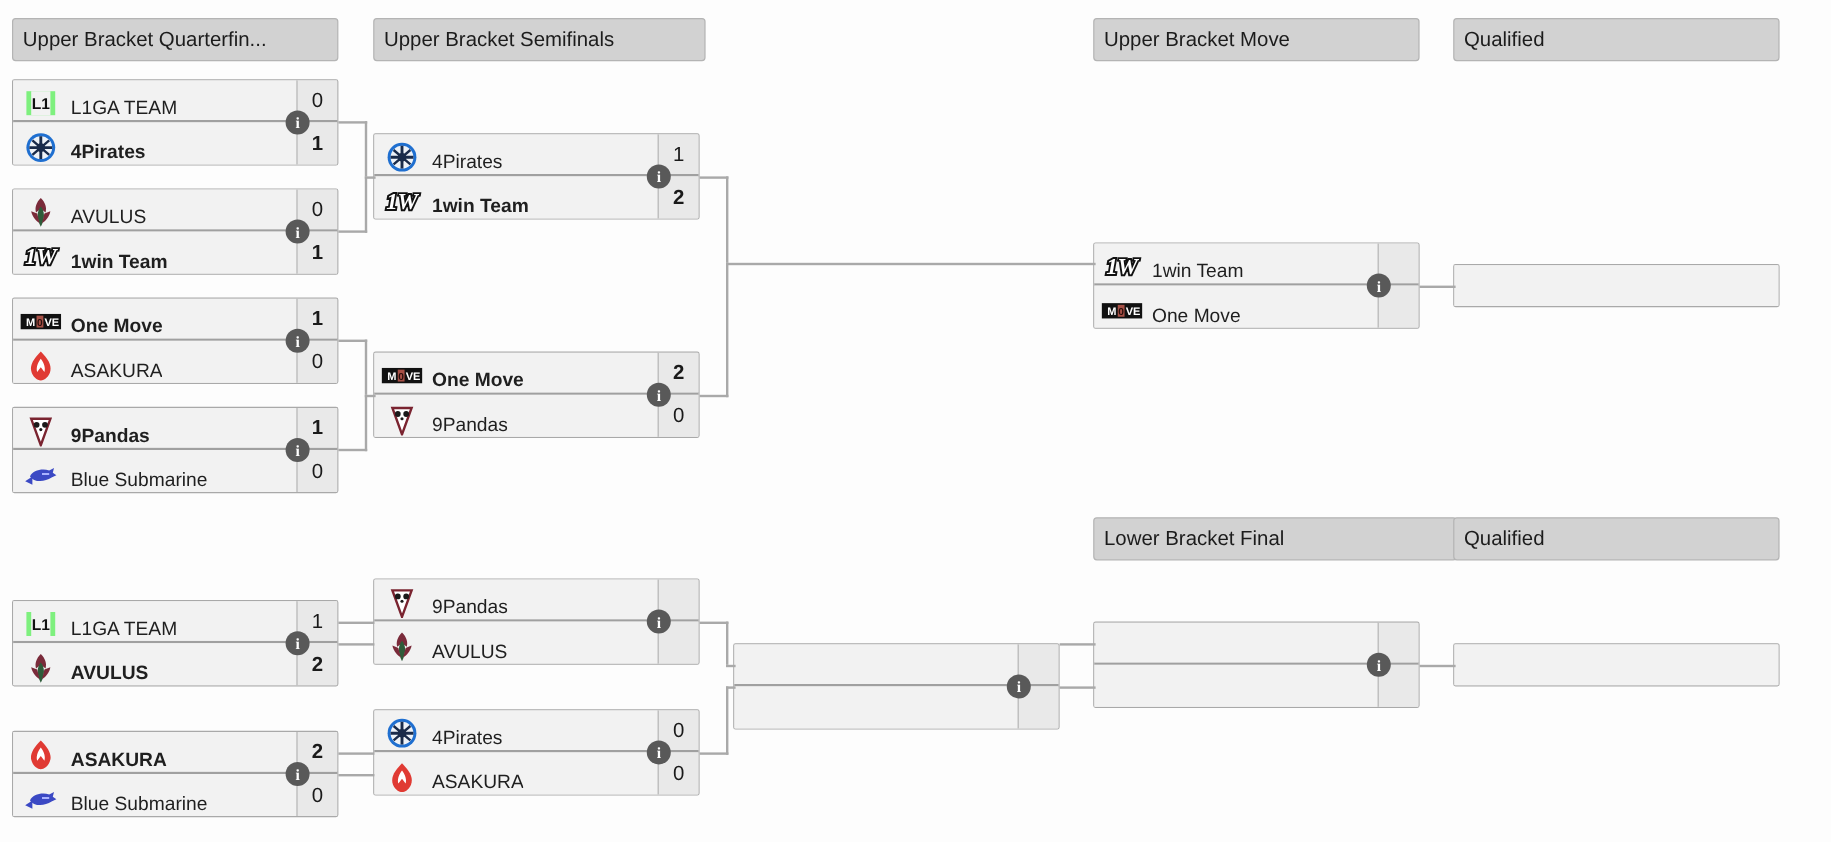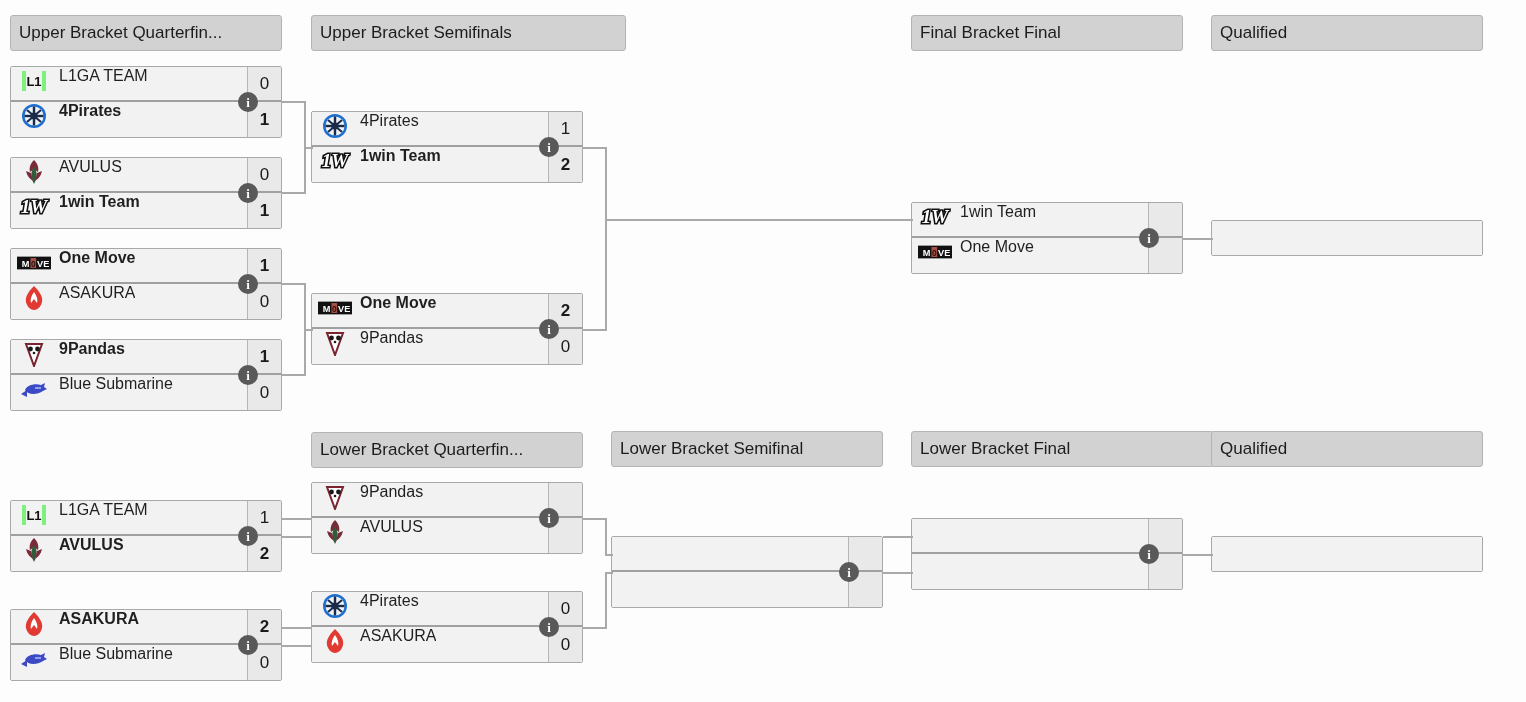--- a/index.html
+++ b/index.html
@@ -48,21 +48,21 @@
   .match-row {
     display: flex;
     flex: 1 1 50%;
     align-items: stretch;
     min-height: 0;
   }
   .match-row.top { border-bottom: 2px solid #a0a0a0; }
   .team-cell {
     flex: 1 1 auto;
     display: flex;
-    align-items: flex-start;
+    align-items: flex-end;
     gap: 0px;
     padding-left: 6px;
     overflow: hidden;
     background: #f2f2f2;
   }
   .score-cell {
     flex: 0 0 34px;
     border-left: 1px solid #b6b6b6;
     background: #e9e9e9;
     display: flex;
@@ -119,34 +119,28 @@
   }
   .logo svg { display: block; }
 </style>
 </head>
 <body>
 
 <div id="stage">
     <div class="round-header" style="left: 10px; top: 15px; width: 272px;">
       <span>Upper Bracket Quarterfin...</span>
     </div>
-    <div class="round-header" style="left: 311px; top: 15px; width: 315px;">
+    <div class="round-header" style="left: 311px; top: 15px; width: 277px;">
       <span>Upper Bracket Semifinals</span>
     </div>
     <div class="round-header" style="left: 911px; top: 15px; width: 272px;">
-      <span>Final Bracket Final</span>
+      <span>Upper Bracket Move</span>
     </div>
     <div class="round-header" style="left: 1211px; top: 15px; width: 272px;">
       <span>Qualified</span>
-    </div>
-    <div class="round-header" style="left: 311px; top: 432px; width: 272px;">
-      <span>Lower Bracket Quarterfin...</span>
-    </div>
-    <div class="round-header" style="left: 611px; top: 431px; width: 272px;">
-      <span>Lower Bracket Semifinal</span>
     </div>
     <div class="round-header" style="left: 911px; top: 431px; width: 303px;">
       <span>Lower Bracket Final</span>
     </div>
     <div class="round-header" style="left: 1211px; top: 431px; width: 272px;">
       <span>Qualified</span>
     </div>
     <div class="conn h" style="left: 282px; top: 101px; width: 24px; height: 2px;"></div>
     <div class="conn v" style="left: 304px; top: 101px; width: 2px; height: 46px;"></div>
     <div class="conn h" style="left: 282px; top: 192px; width: 24px; height: 2px;"></div>

